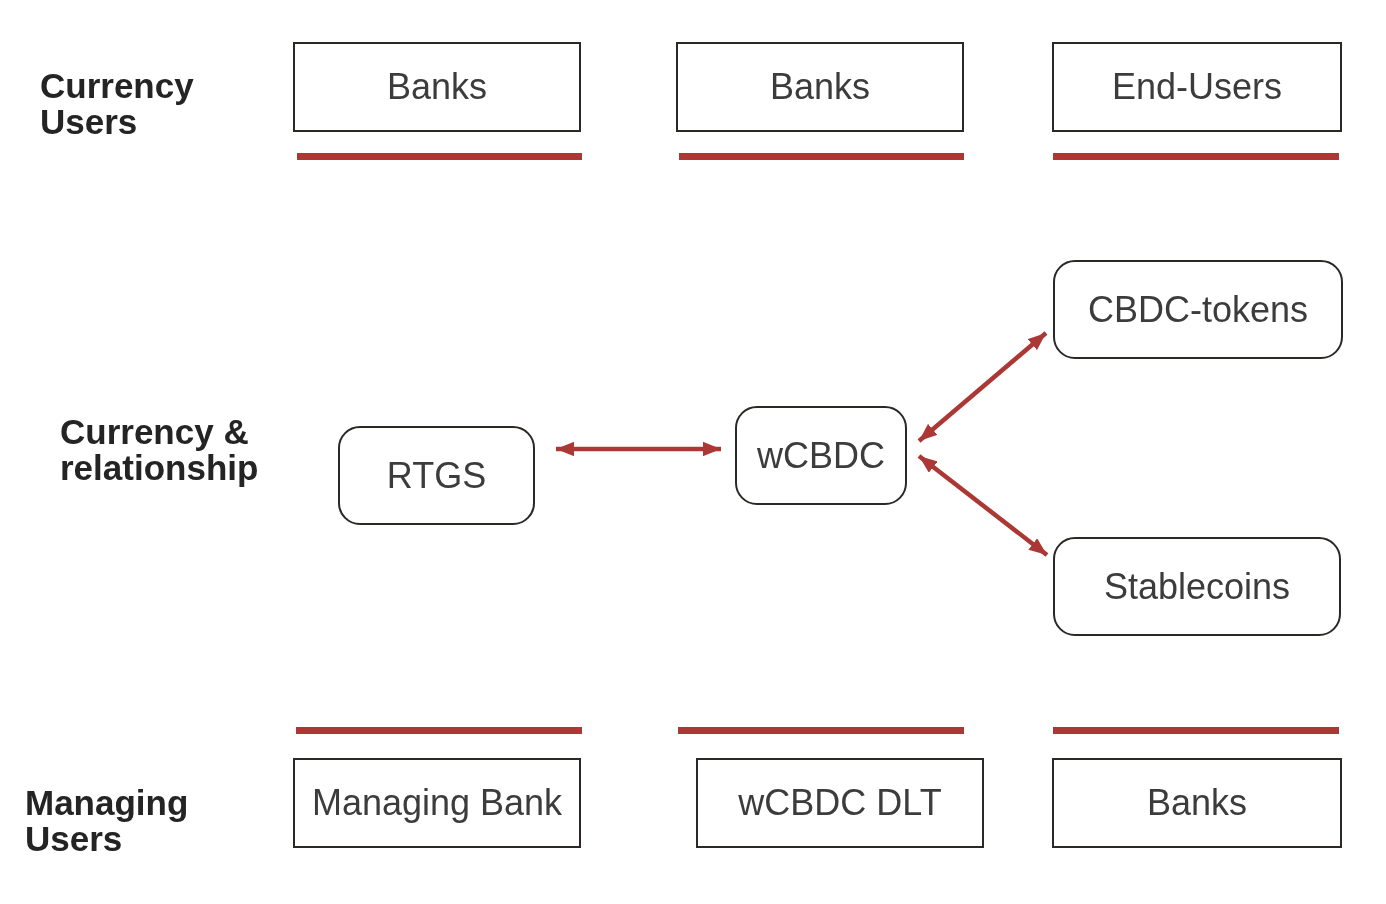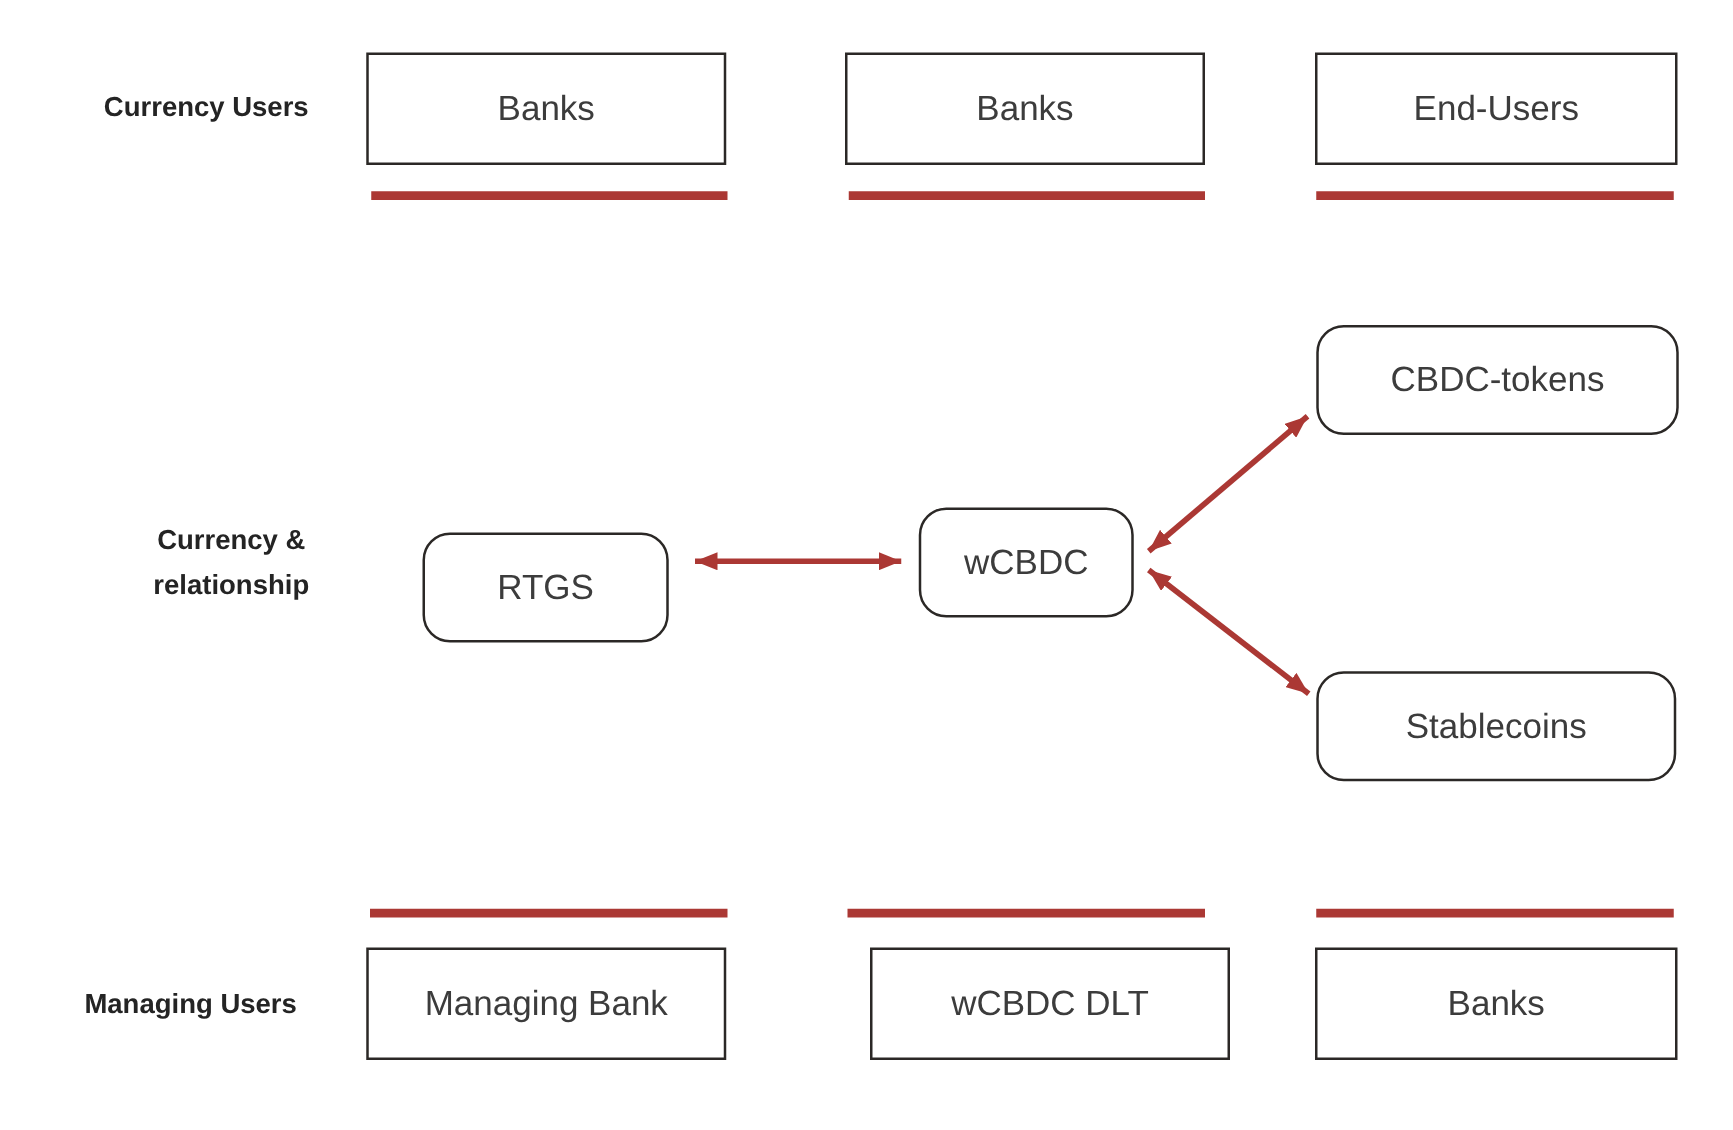--- a/index.html
+++ b/index.html
@@ -11,44 +11,43 @@
     position: relative;
     width: 1386px;
     height: 904px;
     background: #ffffff;
     font-family: "Liberation Sans", sans-serif;
     overflow: hidden;
   }
   .row-label {
     position: absolute;
     font-weight: 700;
-    font-size: 22px;
+    font-size: 35px;
     line-height: 36px;
     color: #242424;
-    text-align: center;
   }
   .box {
     position: absolute;
     box-sizing: border-box;
     background: #ffffff;
     display: flex;
     align-items: center;
     justify-content: center;
   }
   .rect {
     border: 2px solid #2b2826;
     height: 90px;
   }
   .rounded {
     border: 2.5px solid #2b2826;
     border-radius: 22px;
-    height: 88px;
+    height: 99px;
   }
   .box-label {
-    font-size: 28px;
+    font-size: 36px;
     font-weight: 300;
     color: #3c3c3c;
     white-space: nowrap;
   }
   .bar {
     position: absolute;
     height: 7px;
     background: #ab3834;
   }
   .arrows {

